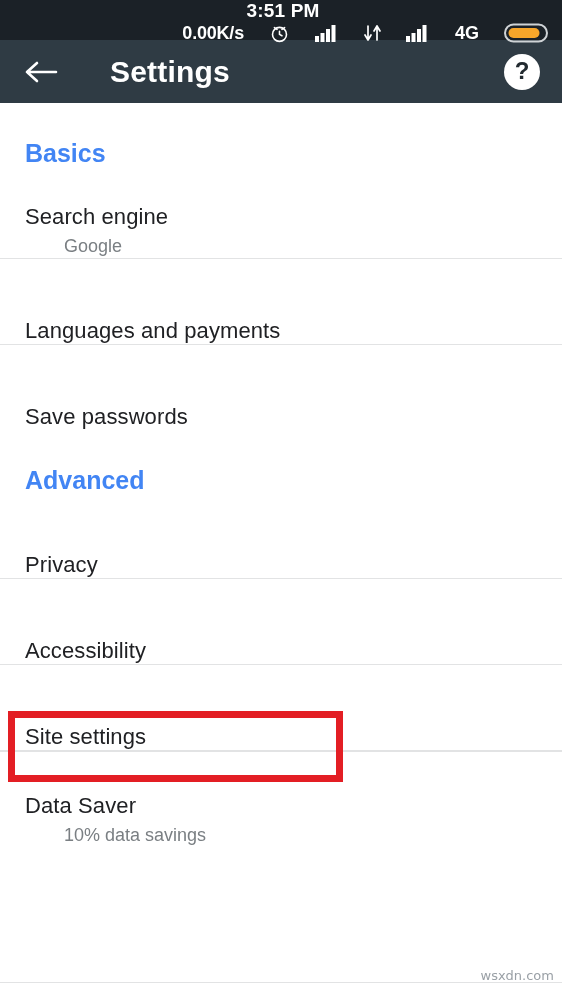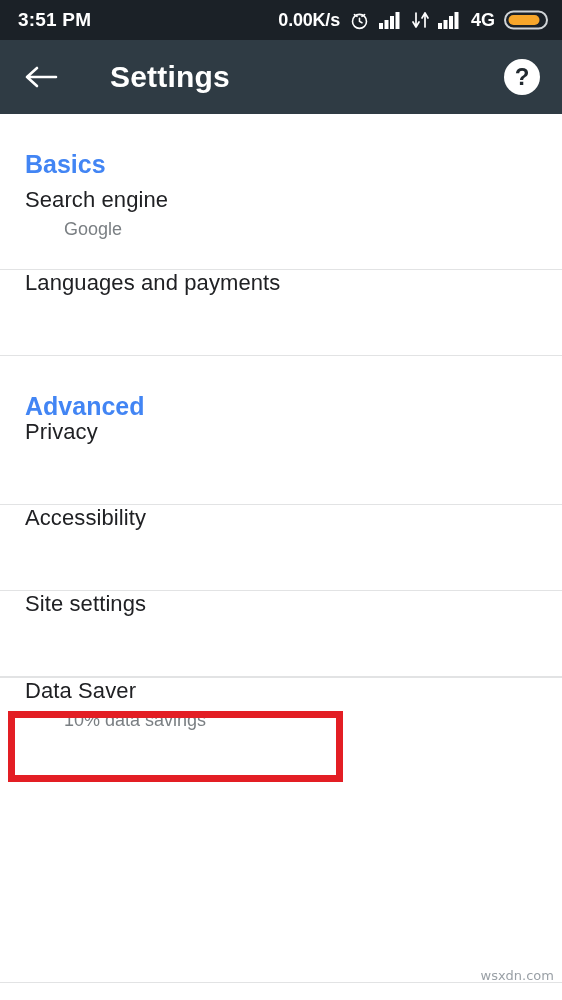--- a/index.html
+++ b/index.html
@@ -17,47 +17,48 @@
 
   
   .status-bar {
     height: 40px;
     background: #1b2127;
     display: flex;
     align-items: center;
     padding: 0 14px 0 18px;
     box-sizing: border-box;
     color: #ffffff;
+    flex-direction: column;
   }
   .status-time {
     font-size: 19px;
     font-weight: bold;
     letter-spacing: 0.2px;
   }
   .status-right {
     margin-left: auto;
     display: flex;
     align-items: center;
-    gap: 9px;
+    gap: 25px;
     justify-content: flex-end;
   }
   .net-speed {
     font-size: 18px;
     font-weight: bold;
     letter-spacing: -0.2px;
   }
   .label-4g {
     font-size: 18px;
     font-weight: bold;
   }
   .icon-svg { display: block; }
 
   
   .app-bar {
-    height: 74px;
+    height: 63px;
     background: #2f3b44;
     display: flex;
     align-items: center;
     padding: 0 22px 0 24px;
     box-sizing: border-box;
   }
   .back-btn {
     width: 44px;
     height: 44px;
     display: flex;
@@ -101,21 +102,21 @@
     font-size: 25px;
     font-weight: bold;
     padding: 38px 8px 0 25px;
     line-height: 1;
   }
   .list-item {
     padding: 0 25px;
     box-sizing: border-box;
     display: flex;
     flex-direction: column;
-    justify-content: flex-start;
+    justify-content: flex-end;
     cursor: pointer;
     position: relative;
   }
   .item-title {
     font-size: 22px;
     color: #202124;
     line-height: 1.18;
     letter-spacing: 0.1px;
   }
   .item-sub {
@@ -242,20 +243,23 @@
     <div class="item-title">Search engine</div>
     <div class="item-sub">Google</div>
   </div>
   <div class="divider"></div>
 
   <div class="list-item item-plain">
     <div class="item-title">Languages and payments</div>
   </div>
   <div class="divider"></div>
 
+  <div class="list-item item-plain">
+    <div class="item-title">Save passwords</div>
+  </div>
 
   <div class="section-header">Advanced</div>
 
   <div class="list-item item-plain">
     <div class="item-title">Privacy</div>
   </div>
   <div class="divider"></div>
 
   <div class="list-item item-plain">
     <div class="item-title">Accessibility</div>

